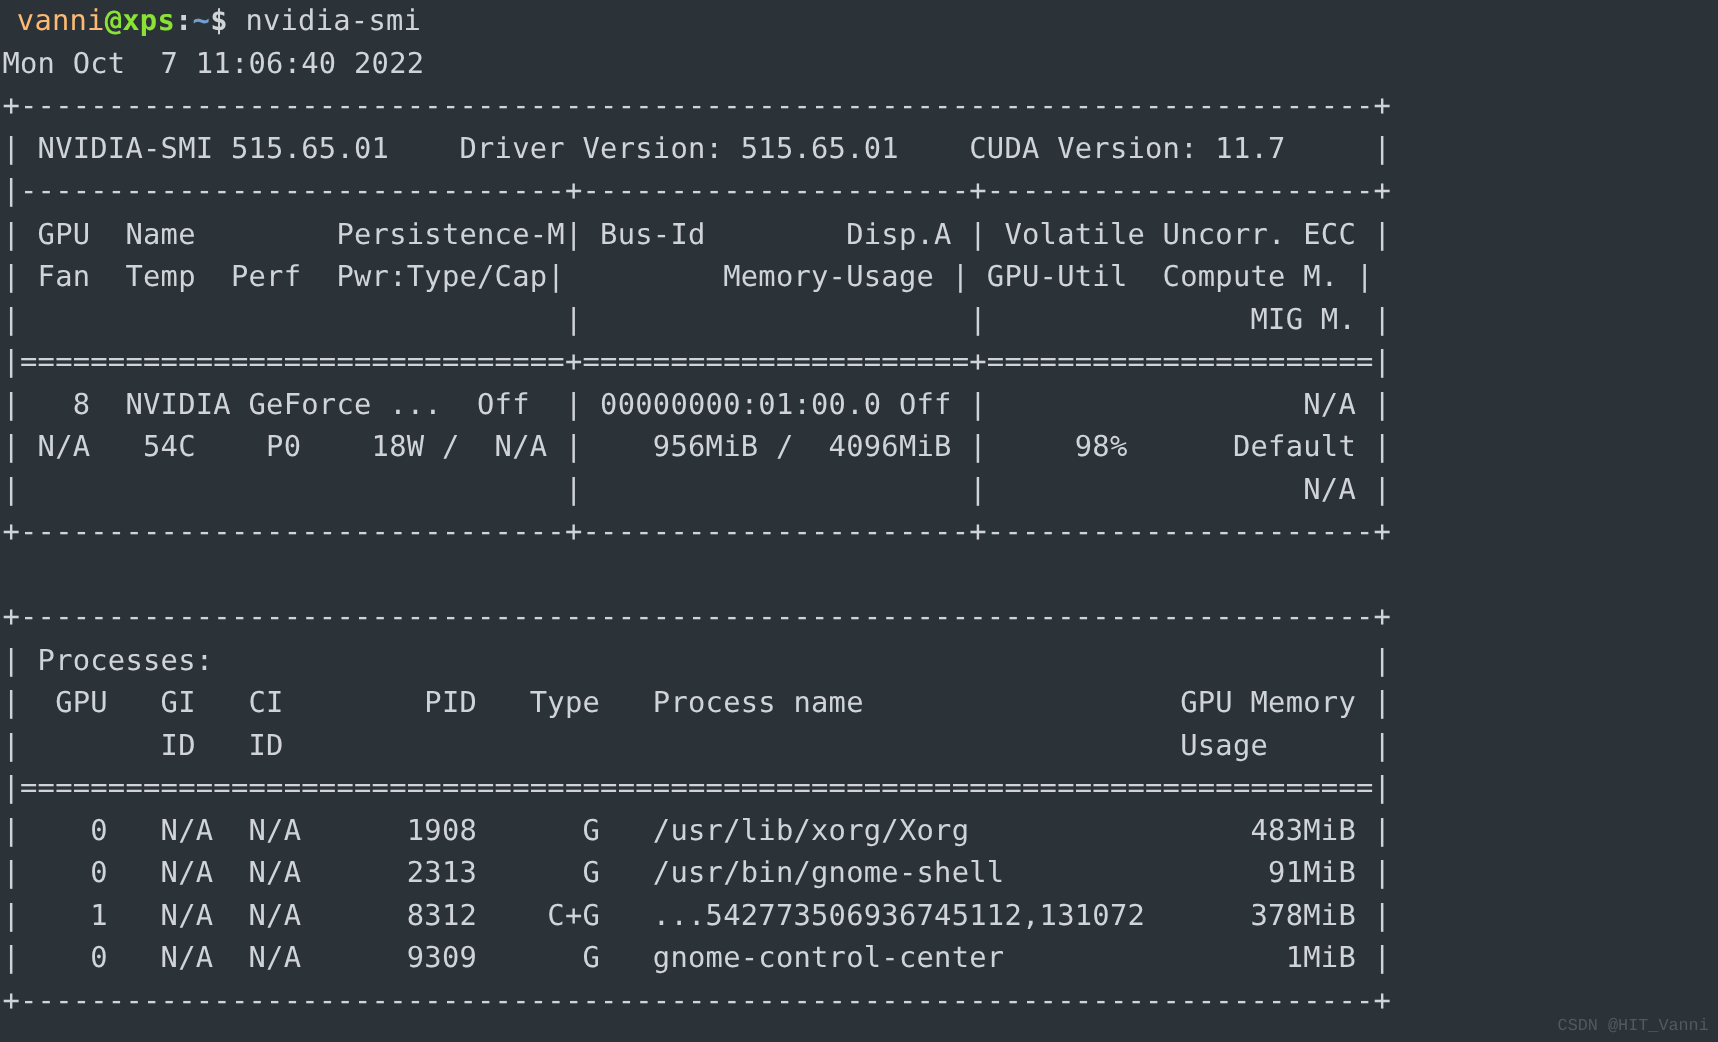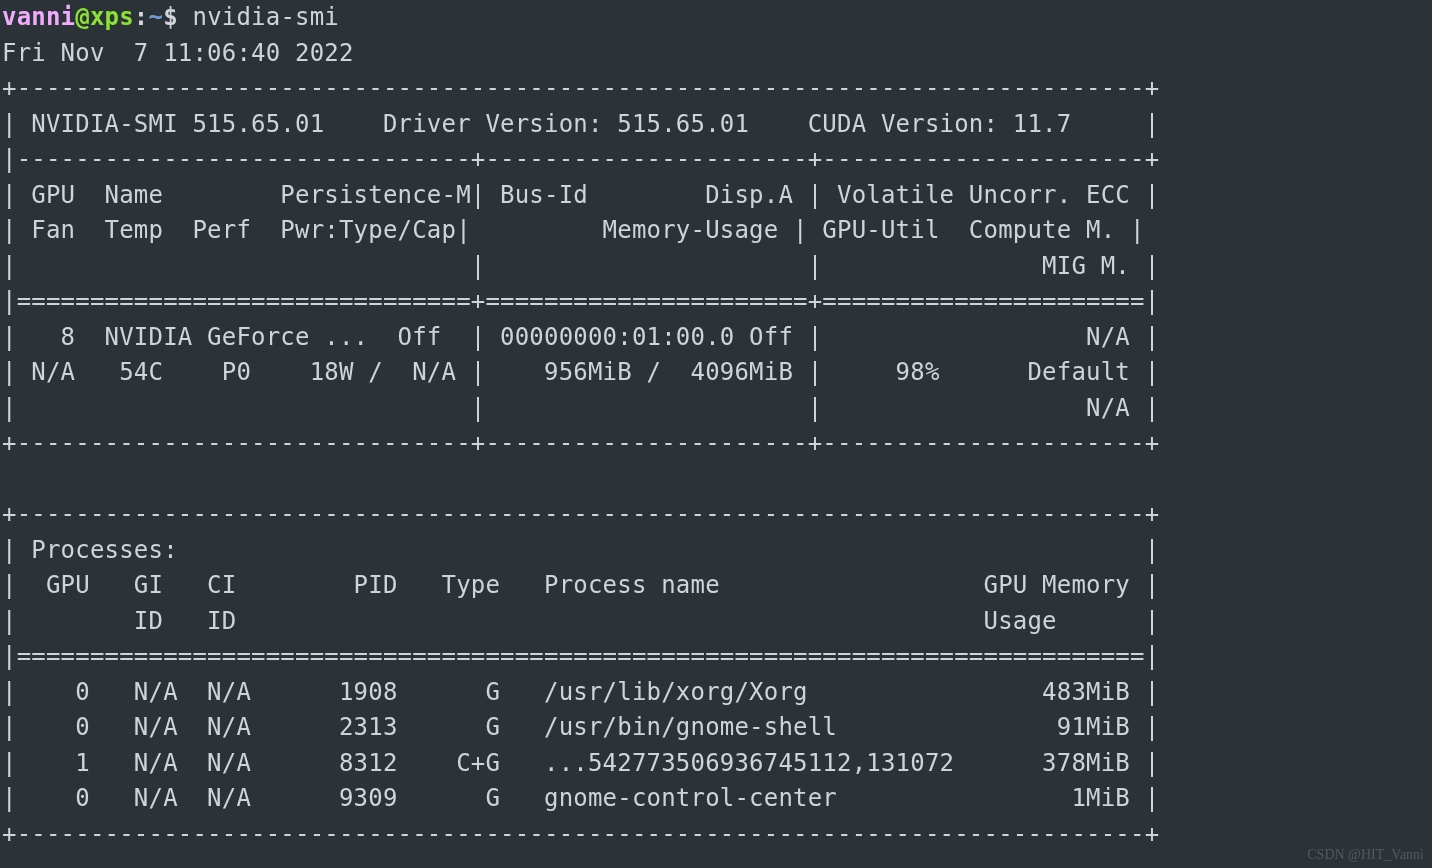--- a/index.html
+++ b/index.html
@@ -14,41 +14,41 @@
     width: 1432px;
     height: 868px;
     overflow: hidden;
     box-sizing: border-box;
   }
   pre {
     margin: 0;
     padding: 0 2px;
     white-space: pre;
   }
-  .user  { color: #f0abfc; font-weight: bold; }
+  .user  { color: #fdba74; font-weight: normal; margin-left: 12px; }
   .host  { color: #8ae234; font-weight: bold; }
   .colon { color: #d0d4d8; font-weight: bold; }
   .path  { color: #729fcf; font-weight: bold; }
   .prompt{ color: #d0d4d8; font-weight: bold; }
   .cmd   { color: #d0d4d8; margin-top: 16px; }
   .watermark {
     position: absolute;
     right: 8px;
     bottom: 2px;
     font-size: 14px;
     color: rgba(200,200,200,0.25);
-    font-family: Liberation Serif, serif;
+    font-family: Liberation Mono, monospace;
     letter-spacing: 0;
   }
 </style>
 </head>
 <body>
 
 <pre><span class="user">vanni</span><span class="host">@</span><span class="host">xps</span><span class="colon">:</span><span class="path">~</span><span class="prompt">$ </span><span class="cmd">nvidia-smi</span>
-<span>Fri Nov  7 11:06:40 2022</span>
+<span>Mon Oct  7 11:06:40 2022</span>
 <span>+-----------------------------------------------------------------------------+</span>
 <span>| NVIDIA-SMI 515.65.01    Driver Version: 515.65.01    CUDA Version: 11.7     |</span>
 <span>|-------------------------------+----------------------+----------------------+</span>
 <span>| GPU  Name        Persistence-M| Bus-Id        Disp.A | Volatile Uncorr. ECC |</span>
 <span>| Fan  Temp  Perf  Pwr:Type/Cap|         Memory-Usage | GPU-Util  Compute M. |</span>
 <span>|                               |                      |               MIG M. |</span>
 <span>|===============================+======================+======================|</span>
 <span>|   8  NVIDIA GeForce ...  Off  | 00000000:01:00.0 Off |                  N/A |</span>
 <span>| N/A   54C    P0    18W /  N/A |    956MiB /  4096MiB |     98%      Default |</span>
 <span>|                               |                      |                  N/A |</span>

